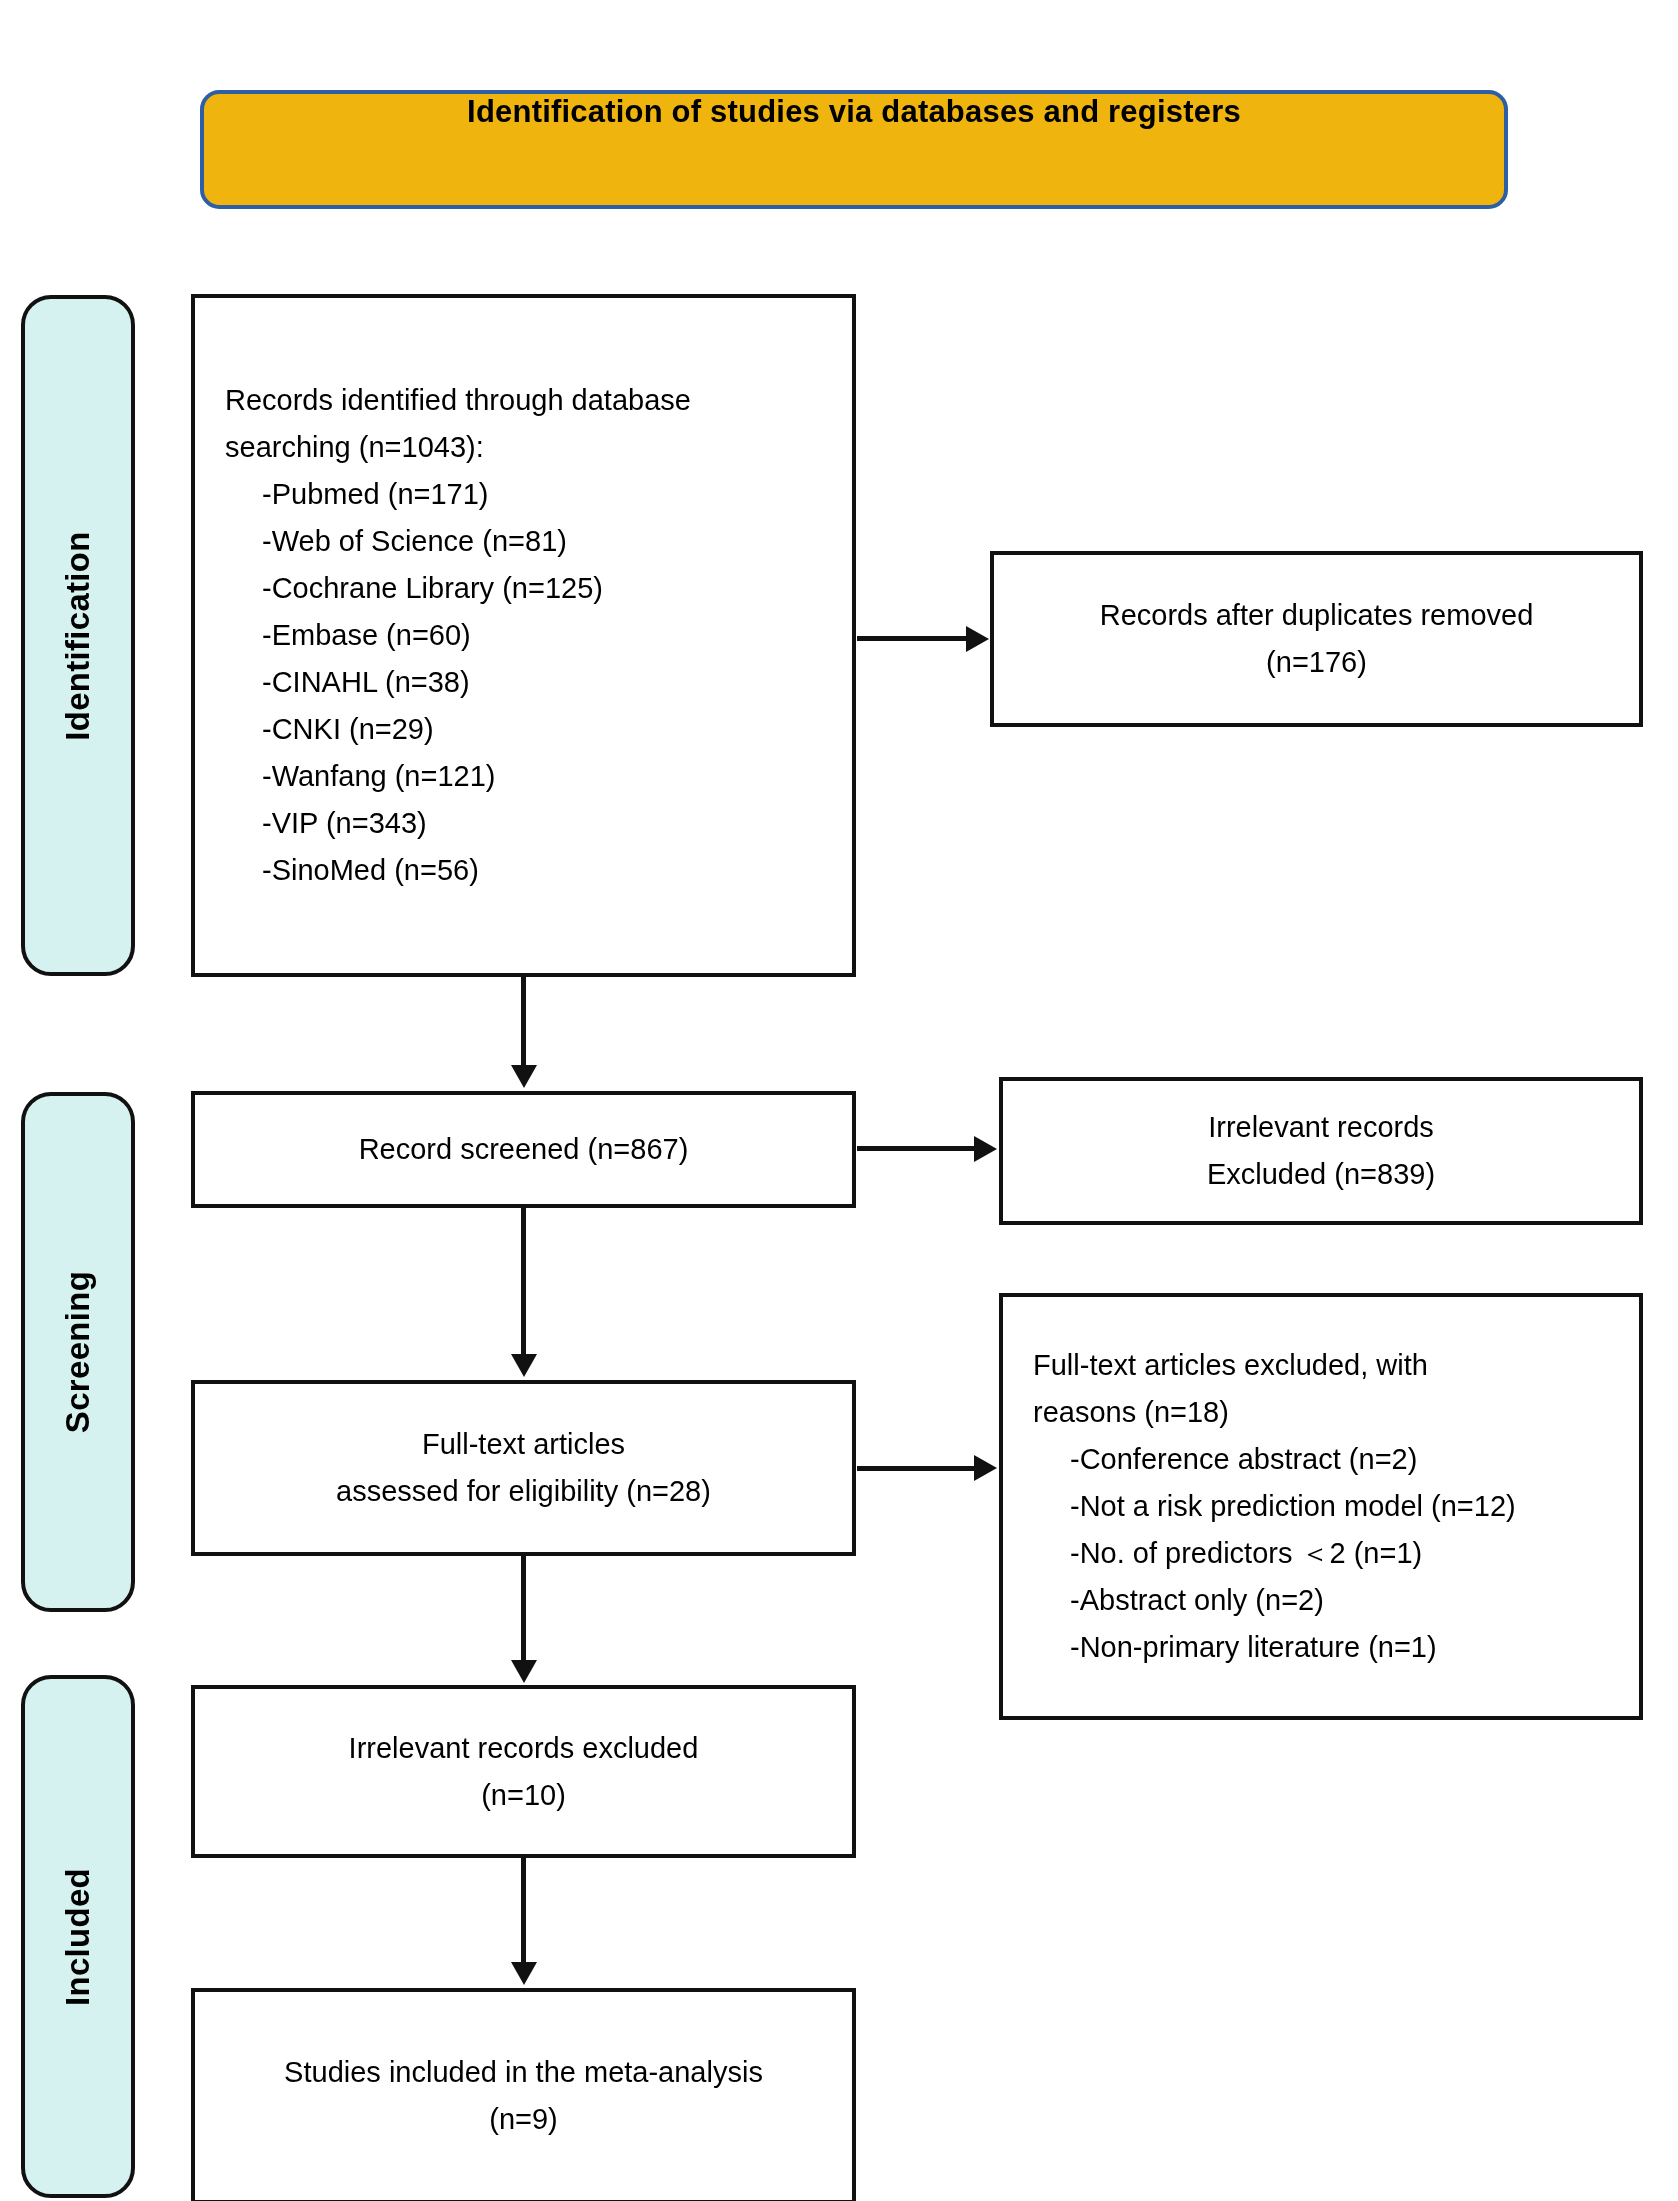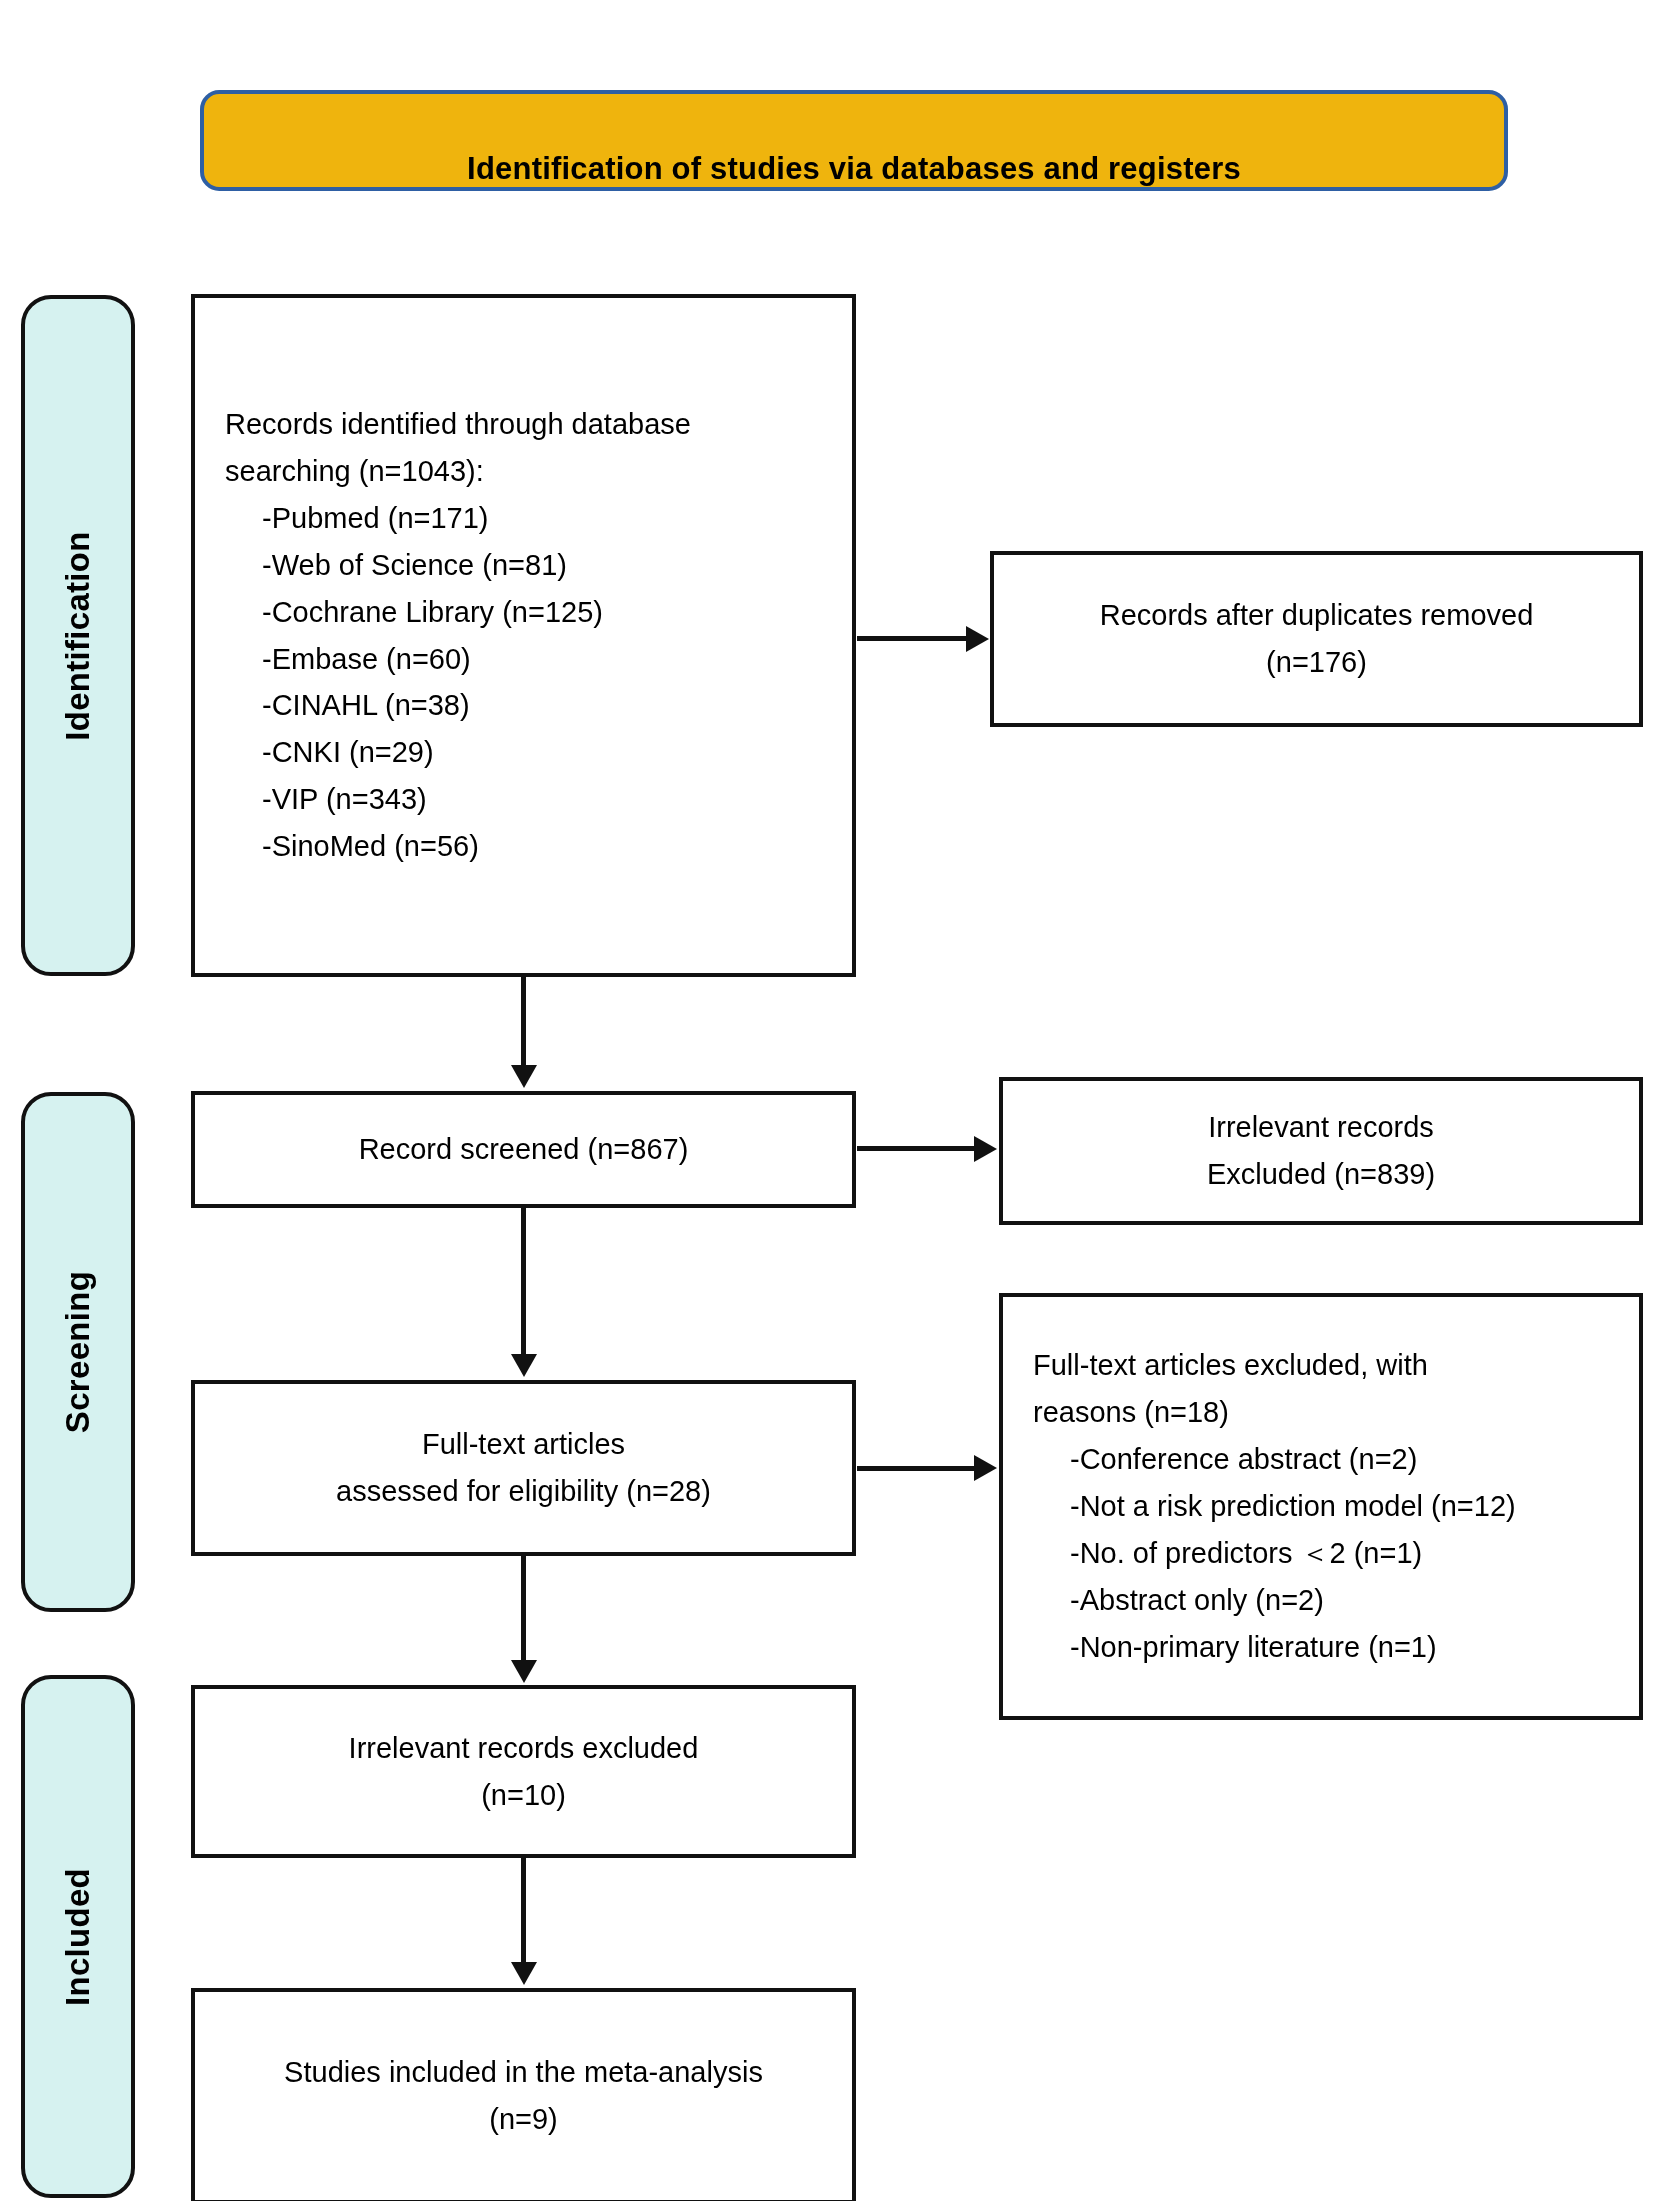--- a/index.html
+++ b/index.html
@@ -17,27 +17,27 @@
     color: #000000;
     overflow: hidden;
   }
 
   
   .banner {
     position: absolute;
     left: 200px;
     top: 90px;
     width: 1308px;
-    height: 101px;
+    height: 119px;
     background: #EFB40D;
     border: 4.4px solid #2E5FA4;
     border-radius: 19.3px;
     box-sizing: border-box;
     display: flex;
-    align-items: flex-end;
+    align-items: flex-start;
     justify-content: center;
   }
   .banner-text {
     font-size: 31px;
     font-weight: bold;
     letter-spacing: 0.2px;
     color: #000000;
     text-align: center;
     white-space: nowrap;
   }
@@ -169,20 +169,21 @@
   <div class="box left" id="box-identified">
     <div class="pad">
       <div class="line">Records identified through database</div>
       <div class="line">searching (n=1043):</div>
       <div class="line indent">-Pubmed (n=171)</div>
       <div class="line indent">-Web of Science (n=81)</div>
       <div class="line indent">-Cochrane Library (n=125)</div>
       <div class="line indent">-Embase (n=60)</div>
       <div class="line indent">-CINAHL (n=38)</div>
       <div class="line indent">-CNKI (n=29)</div>
+      <div class="line indent">-Wanfang (n=121)</div>
       <div class="line indent">-VIP (n=343)</div>
       <div class="line indent">-SinoMed (n=56)</div>
     </div>
   </div>
 
   <div class="box center" id="box-duplicates">
     <div class="pad">
       <div class="line">Records after duplicates removed</div>
       <div class="line">(n=176)</div>
     </div>

